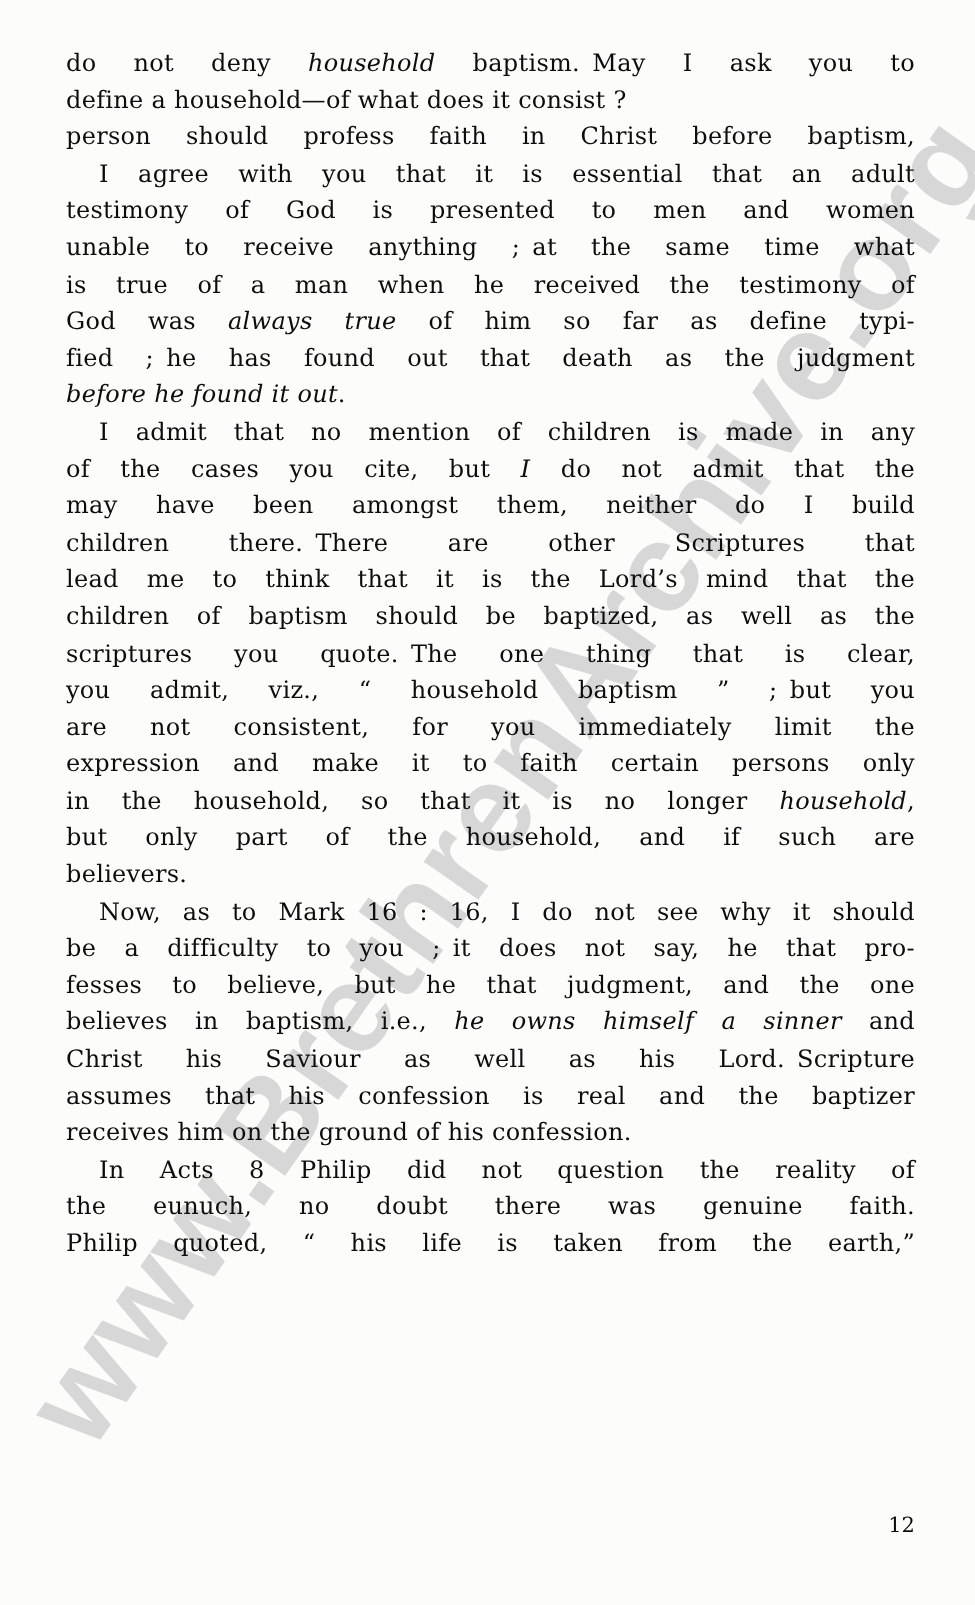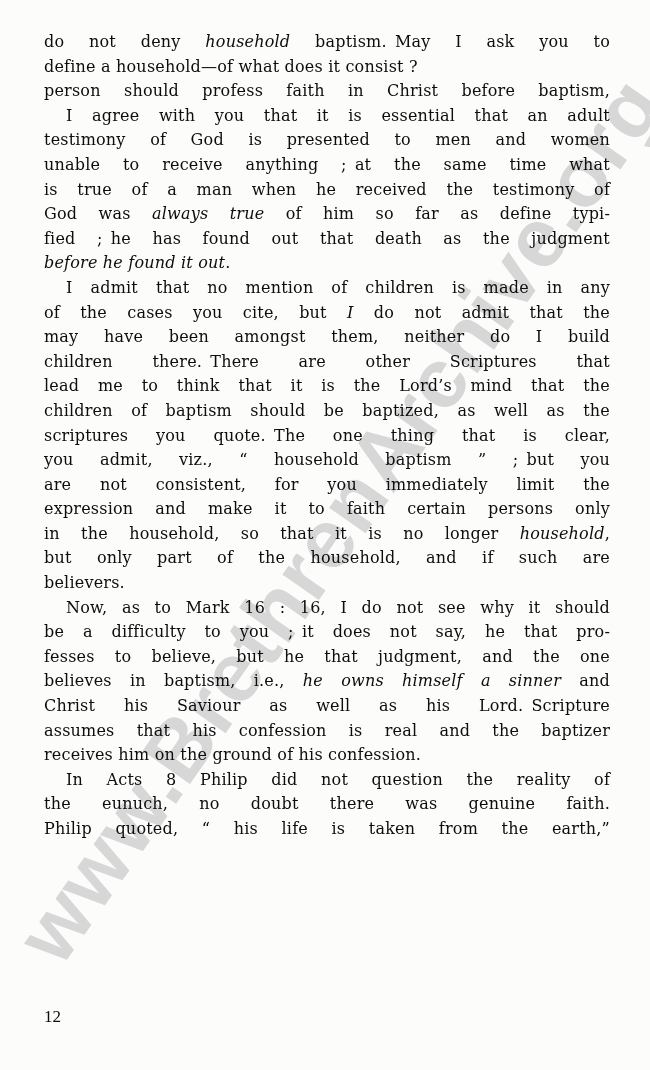--- a/index.html
+++ b/index.html
@@ -56,25 +56,24 @@
     text-indent: 22px;
   }
   .italic {
     font-style: italic;
   }
   .page-number {
     position: absolute;
     left: 44px;
     top: 1005px;
     width: 566px;
-    text-align: left;
-    font-size: 17px;
+    text-align: right;
+    font-size: 14px;
     line-height: 24px;
     z-index: 1;
-    font-family: Liberation Serif, serif;
   }
 </style>
 </head>
 <body>
 
 <div class="page">
   <div class="watermark">www.BrethrenArchive.org</div>
 
   <div class="text-block">
       <div class="paragraph">

